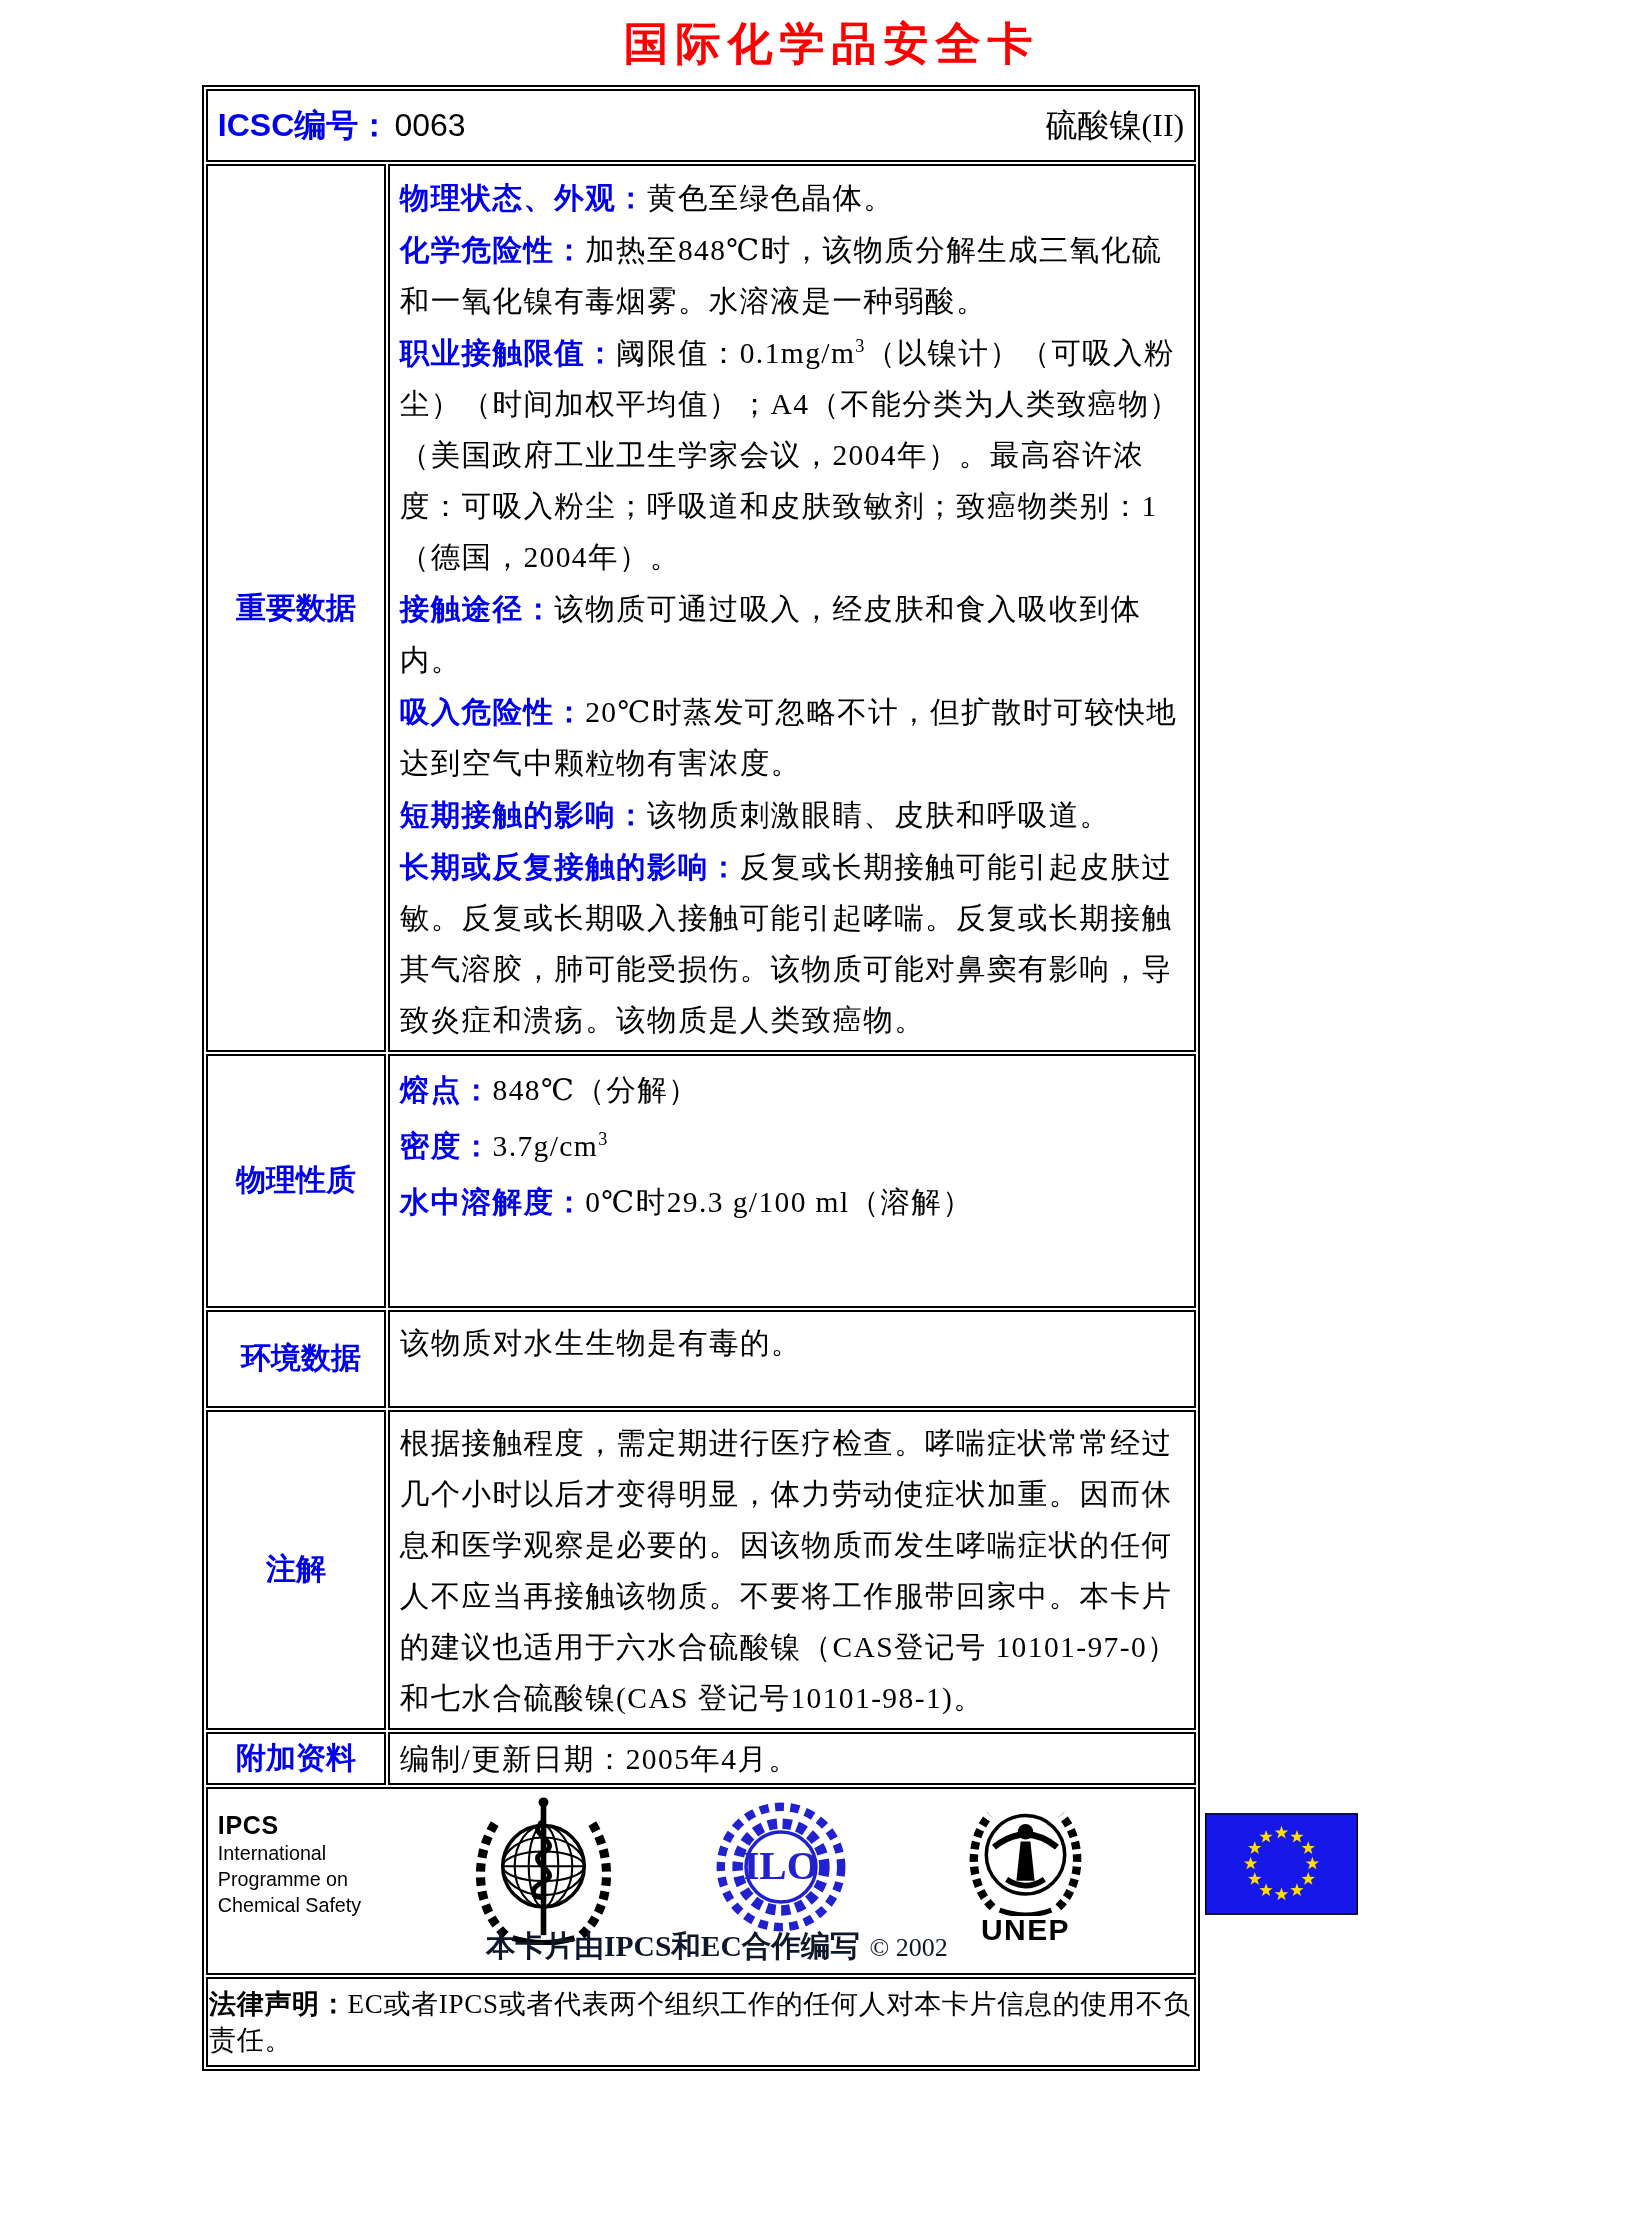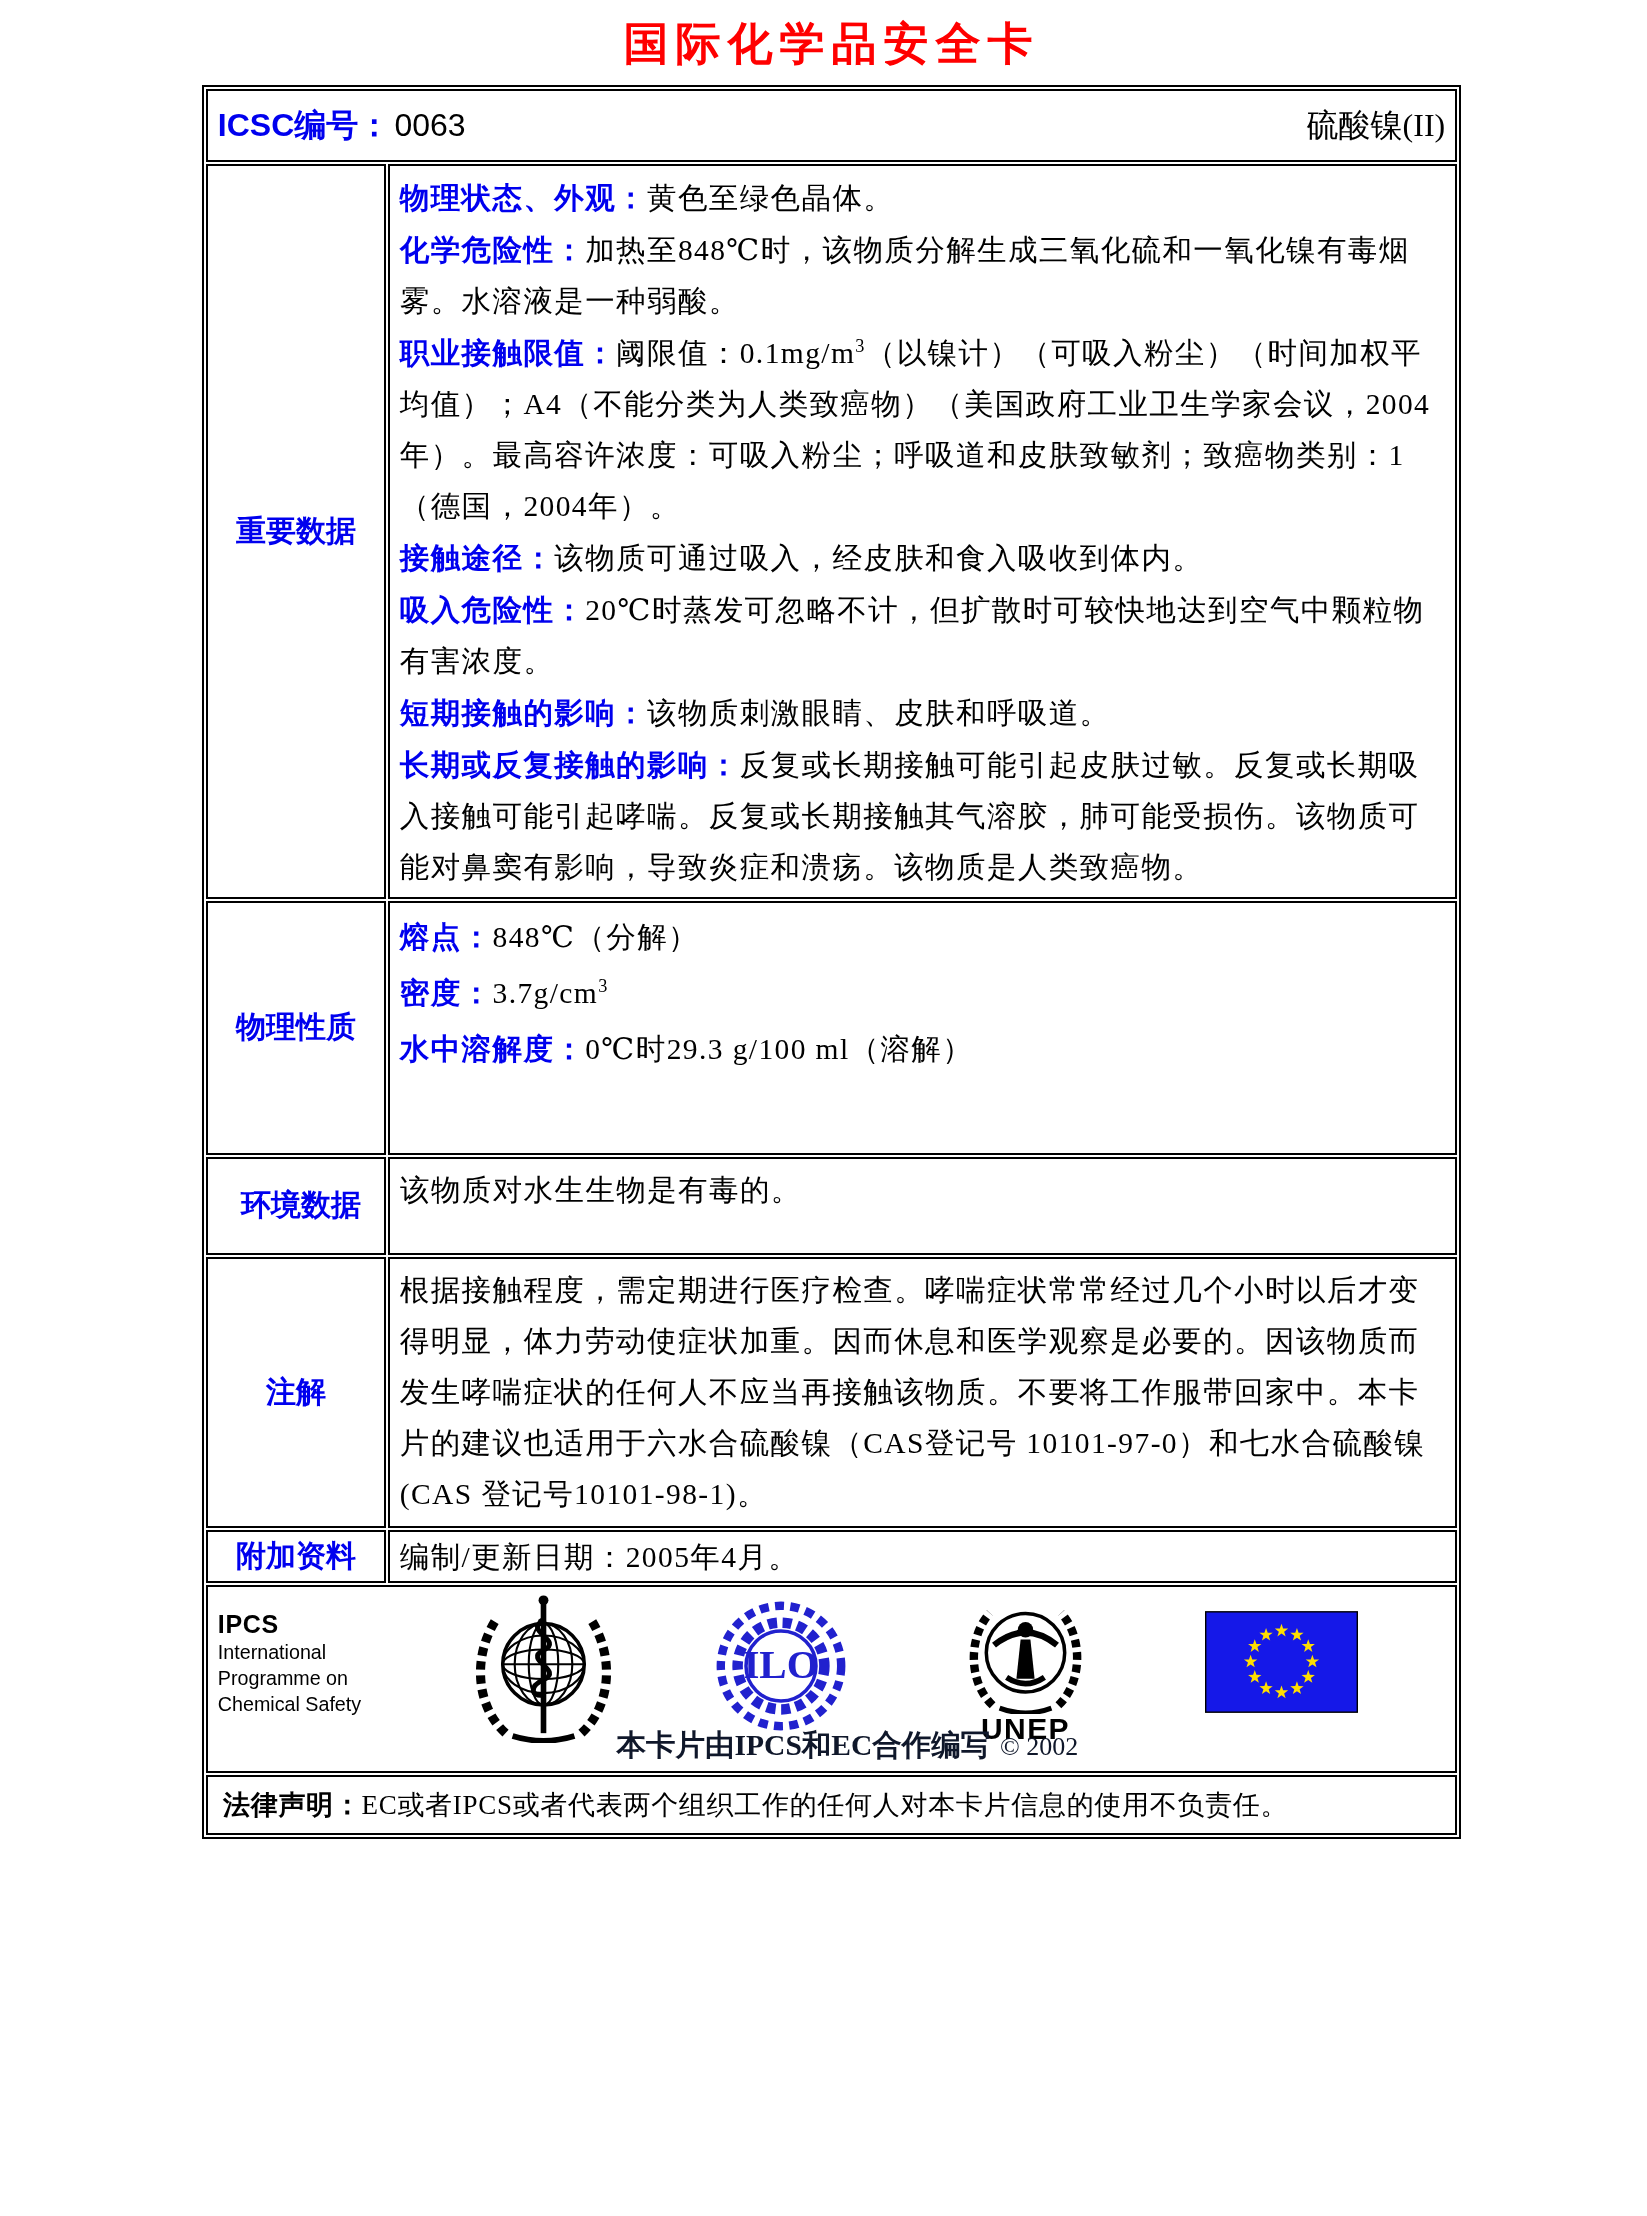--- a/index.html
+++ b/index.html
@@ -14,21 +14,21 @@
 
   h1.page-title{
     text-align:center;
     color:#ff0000;
     font-family:"Liberation Sans","DejaVu Sans",sans-serif;
     font-size:45px; font-weight:bold; letter-spacing:7px;
     margin-bottom:11.2px;
   }
 
   table.card{
-    width:1259px;
+    width:998px;
     border:2.8px solid #000;
     border-spacing:2.8px;
     border-collapse:separate;
     background:#fff;
   }
   td{ border:2.1px solid #000; background:#fff; }
 
   
   .hdr-cell{ height:73px; padding:5.6px 9.8px; }
   .hdr-flex{ display:flex; justify-content:space-between; align-items:center; height:100%; font-size:32px; }
@@ -89,21 +89,21 @@
   }
   .logo-eu{ left:997px; top:24px; }
   .logos-caption{
     position:absolute; left:16px; bottom:5.6px; width:100%;
     text-align:center; color:#0f172a; font-size:29.5px; font-weight:bold;
     font-family:Liberation Serif, serif;
   }
   .cap-copy{ font-weight:normal; font-size:26px; padding-left:9.8px; }
 
   
-  td.legal-cell{ height:60px; padding:7px 15px; font-size:27px; letter-spacing:0.7px; }
+  td.legal-cell{ height:60px; padding:7px 1px; font-size:27px; letter-spacing:0.7px; }
   .legal-label{ font-weight:bold; font-family:"Liberation Sans","DejaVu Sans",sans-serif; }
 </style>
 </head>
 <body>
 
 <div class="doc">
 
   <h1 class="page-title">国际化学品安全卡</h1>
 
   <table class="card">

